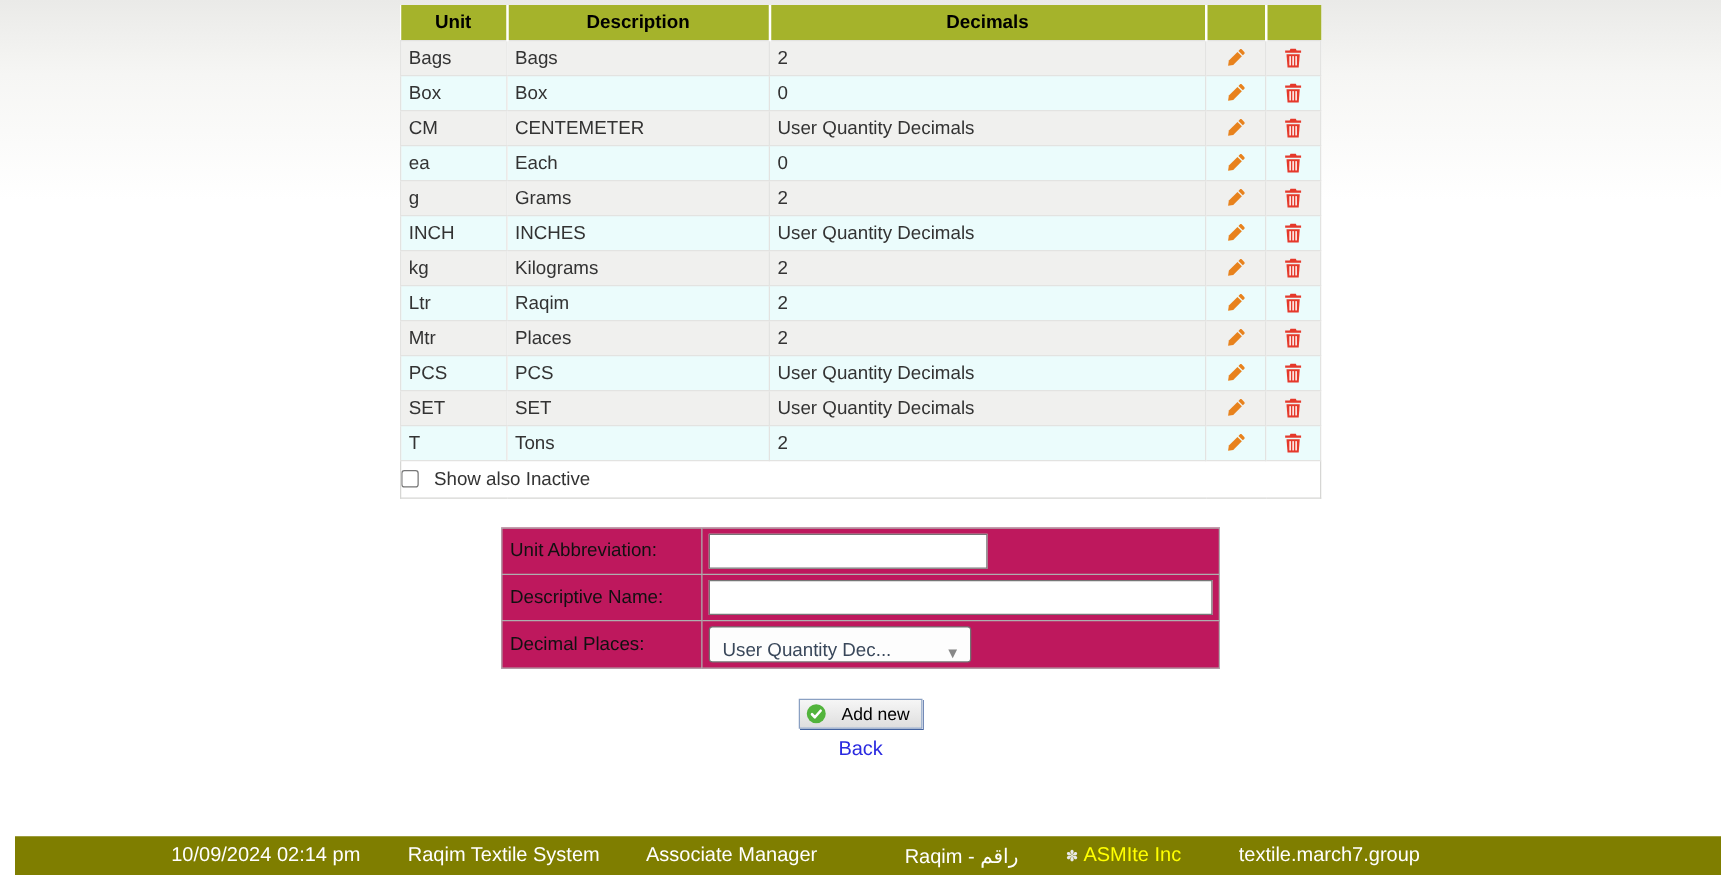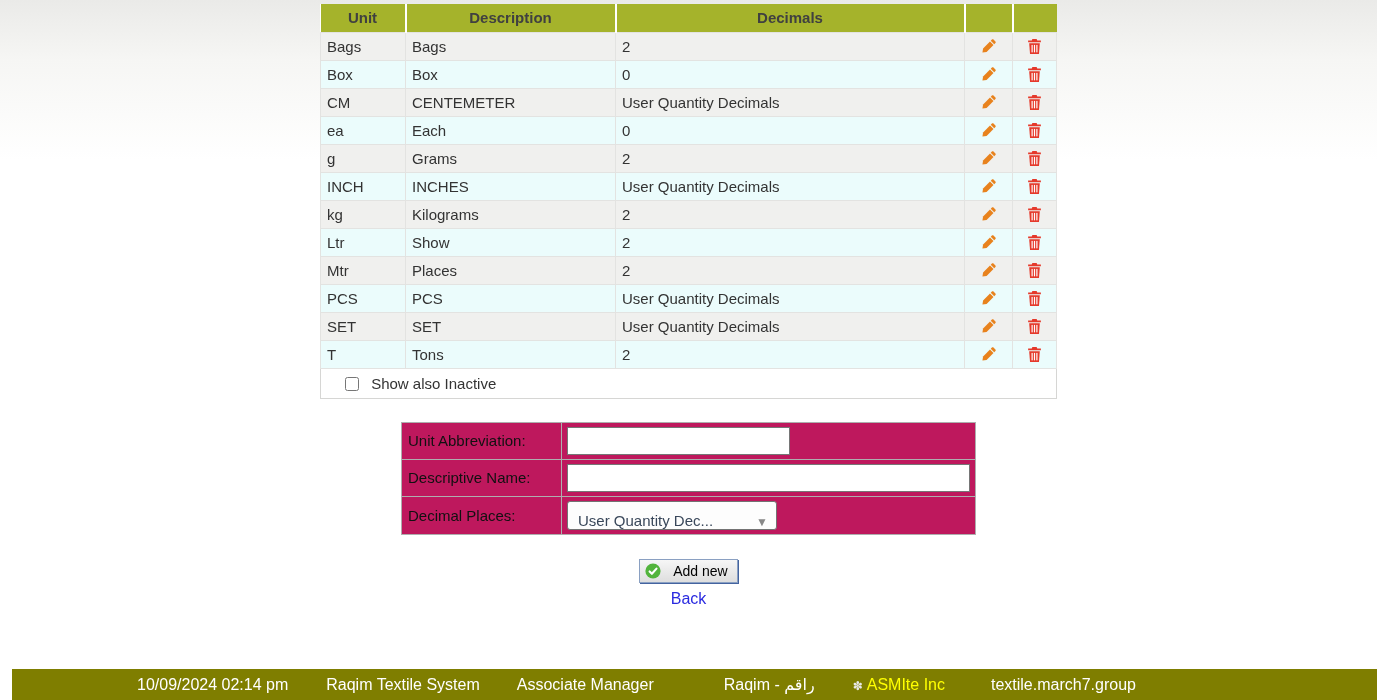--- a/index.html
+++ b/index.html
@@ -12,35 +12,35 @@
   }
   
   table.units {
     width:736px; margin:4px auto 0; border-collapse:collapse;
     font-size:15px; background:#fff; table-layout:fixed;
   }
   table.units col.c-unit{width:85px} table.units col.c-desc{width:210px}
   table.units col.c-dec{width:349px} table.units col.c-edit{width:48px}
   table.units col.c-del{width:44px}
   table.units th {
-    background:var(--header-bg,#a5b32b); color:#404040; font-weight:bold;
+    background:var(--header-bg,#a5b32b); color:#000000; font-weight:bold;
     height:28px; font-size:15px; border-right:2px solid #fff; text-align:center;
   }
   table.units th:last-child { border-right:none; }
   table.units td {
     height:28px; padding:0 6px; border:1px solid #e3e3e1;
     overflow:hidden; white-space:nowrap;
   }
   table.units tbody tr.norm td { background:#f0f0ee; }
   table.units tbody tr.alt  td { background:#ebfcfc; }
   td.action { text-align:center; padding:0; }
   .icon-btn { display:inline-block; width:18px; height:18px; cursor:pointer; background:none; border:none; vertical-align:middle; }
   .icon-btn svg { width:17px; height:17px; display:block; margin:auto; }
   tr.inactive-row td {
-    background:#fff; height:30px; border:1px solid #d6d6d4; padding-left:24px;
+    background:#fff; height:30px; border:1px solid #d6d6d4; padding-left:0;
   }
   tr.inactive-row label { font-size:15px; color:#333; padding-left:8px; vertical-align:middle; }
   tr.inactive-row input[type=checkbox]{ width:14px; height:14px; vertical-align:middle; }
   
   table.form {
     width:575px; margin:23px auto 0; border-collapse:collapse;
     background:#be185d; font-size:15px; color:#111;
   }
   table.form td { border:1px solid #aeaeae; padding:4px 5px; }
   table.form td.lbl { width:165px; padding-left:6px; }
@@ -268,21 +268,21 @@
           <path fill="#e5392b" d="M3 5h10l-.8 10H3.8L3 5z"></path>
           <rect x="5.2" y="6.5" width="1.1" height="7" fill="#fff"></rect>
           <rect x="7.45" y="6.5" width="1.1" height="7" fill="#fff"></rect>
           <rect x="9.7" y="6.5" width="1.1" height="7" fill="#fff"></rect>
         </svg>
       </button>
     </td>
   </tr>
       <tr class="alt">
     <td>Ltr</td>
-    <td>Show</td>
+    <td>Raqim</td>
     <td>2</td>
     <td class="action">
       <button class="icon-btn" title="">
         <svg viewBox="0 0 16 16">
           <path fill="#e8821d" d="M11.2 1.5c.4-.4 1.1-.4 1.5 0l1.8 1.8c.4.4.4 1.1 0 1.5l-1.1 1.1-3.3-3.3 1.1-1.1z"></path>
           <path fill="#e8821d" d="M2.9 9.8l6.5-6.5 3.3 3.3-6.5 6.5-3.9.6.6-3.9z"></path>
         </svg>
       </button>
     </td>
     <td class="action">

